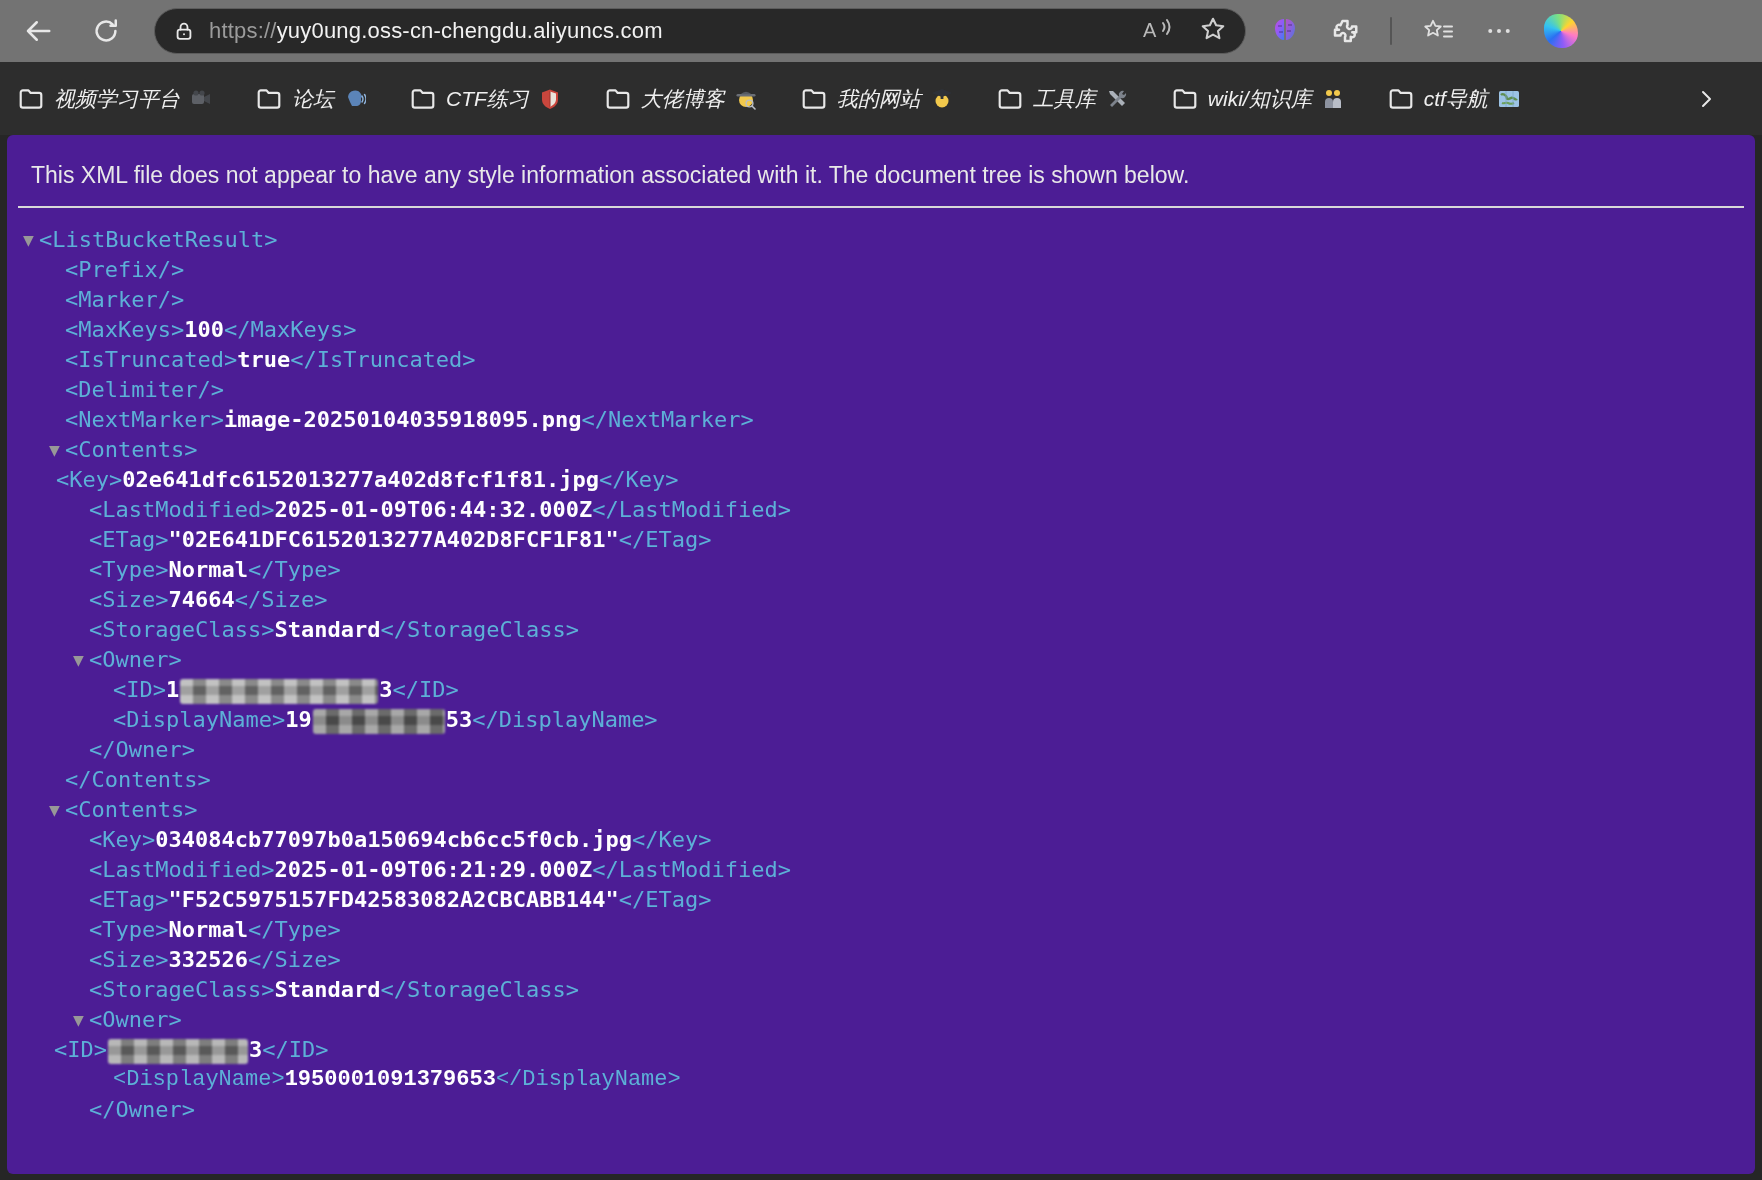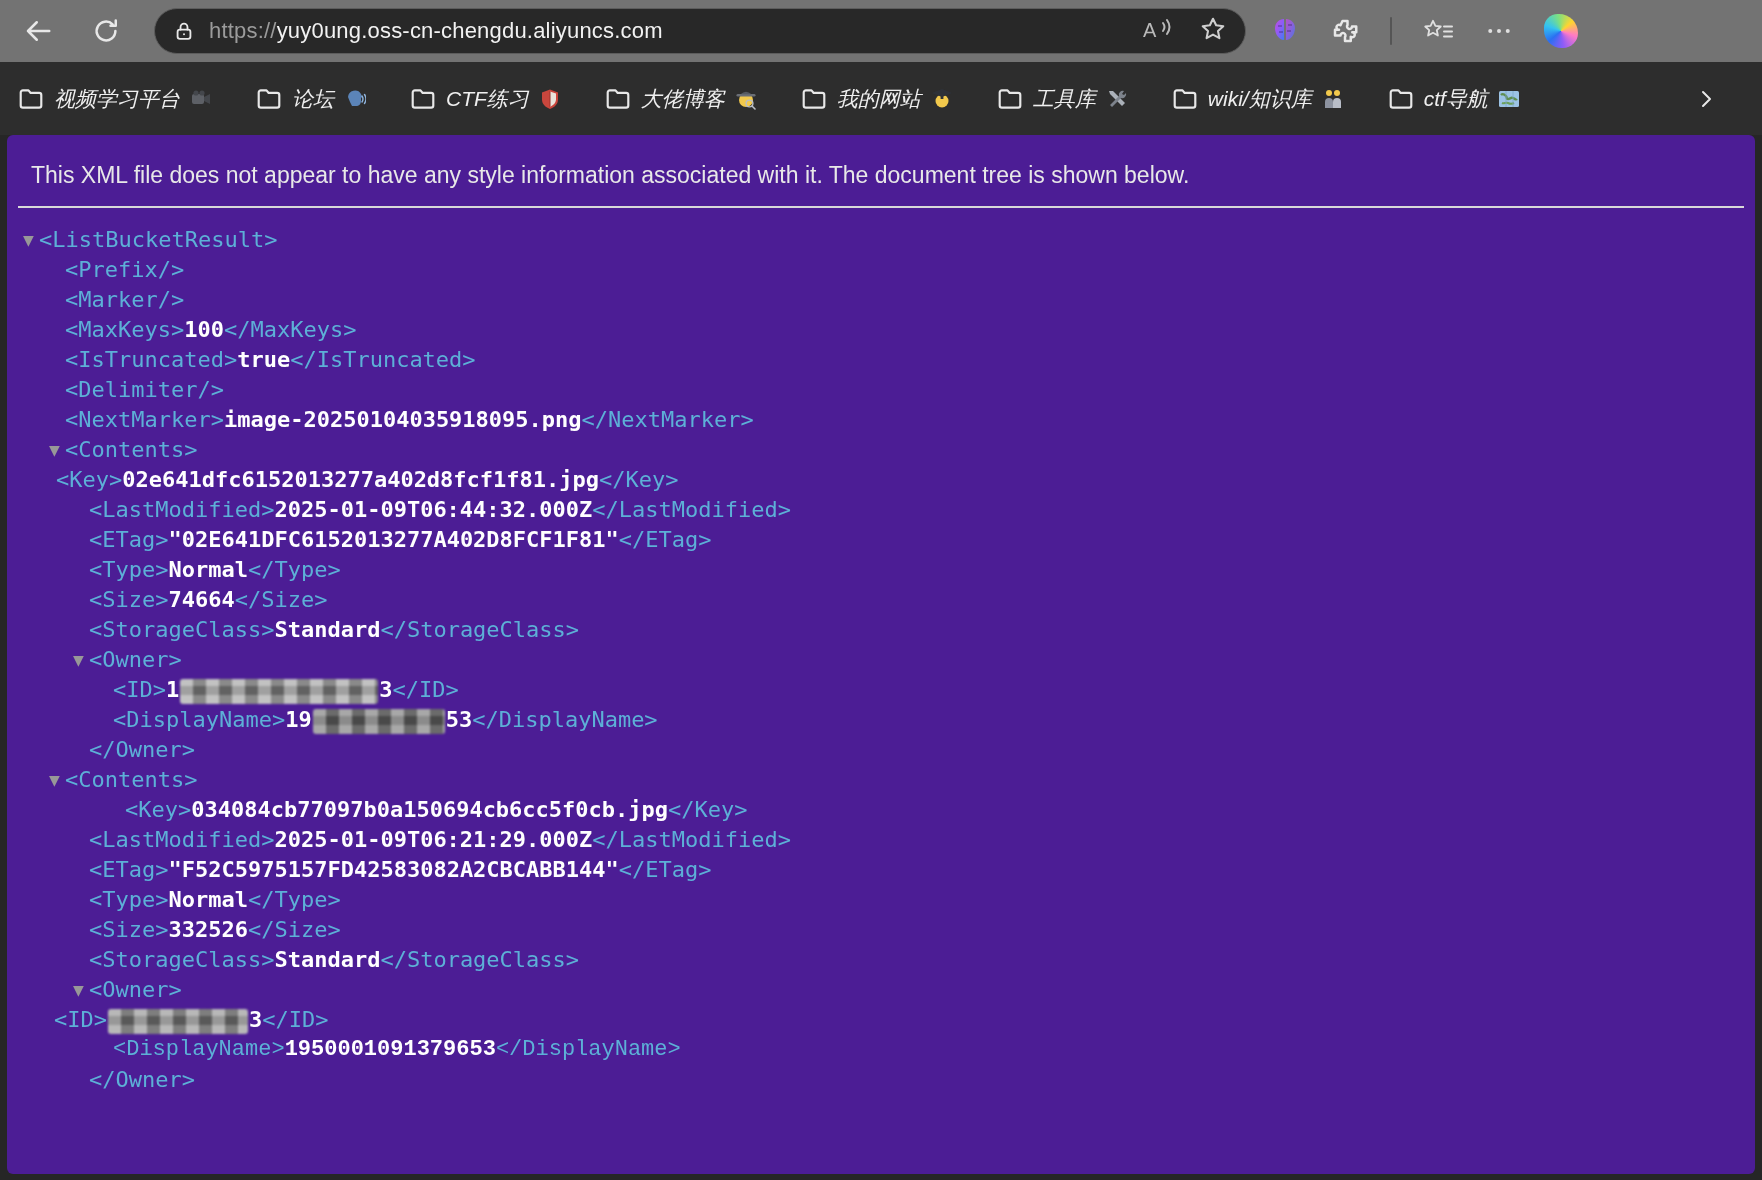--- a/index.html
+++ b/index.html
@@ -238,22 +238,23 @@
       <div class="xml-line" style="padding-left: 49px;"><span class="tag">&lt;Key&gt;</span><span class="val">02e641dfc6152013277a402d8fcf1f81.jpg</span><span class="tag">&lt;/Key&gt;</span></div>
       <div class="xml-line" style="padding-left: 82px;"><span class="tag">&lt;LastModified&gt;</span><span class="val">2025-01-09T06:44:32.000Z</span><span class="tag">&lt;/LastModified&gt;</span></div>
       <div class="xml-line" style="padding-left: 82px;"><span class="tag">&lt;ETag&gt;</span><span class="val">"02E641DFC6152013277A402D8FCF1F81"</span><span class="tag">&lt;/ETag&gt;</span></div>
       <div class="xml-line" style="padding-left: 82px;"><span class="tag">&lt;Type&gt;</span><span class="val">Normal</span><span class="tag">&lt;/Type&gt;</span></div>
       <div class="xml-line" style="padding-left: 82px;"><span class="tag">&lt;Size&gt;</span><span class="val">74664</span><span class="tag">&lt;/Size&gt;</span></div>
       <div class="xml-line" style="padding-left: 82px;"><span class="tag">&lt;StorageClass&gt;</span><span class="val">Standard</span><span class="tag">&lt;/StorageClass&gt;</span></div>
       <div class="xml-line" style="padding-left: 82px;"><span class="arrow">▼</span><span class="tag">&lt;Owner&gt;</span></div>
       <div class="xml-line" style="padding-left: 106px;"><span class="tag">&lt;ID&gt;</span><span class="val">1</span><span class="blur" style="width: 198px; background-color: rgb(154, 154, 154);"></span><span class="val">3</span><span class="tag">&lt;/ID&gt;</span></div>
       <div class="xml-line" style="padding-left: 106px;"><span class="tag">&lt;DisplayName&gt;</span><span class="val">19</span><span class="blur" style="width: 132px; background-color: rgb(111, 111, 111);"></span><span class="val">53</span><span class="tag">&lt;/DisplayName&gt;</span></div>
       <div class="xml-line" style="padding-left: 82px;"><span class="tag">&lt;/Owner&gt;</span></div>
+      <div class="xml-line" style="padding-left: 58px;"><span class="tag">&lt;/Contents&gt;</span></div>
       <div class="xml-line" style="padding-left: 58px;"><span class="arrow">▼</span><span class="tag">&lt;Contents&gt;</span></div>
-      <div class="xml-line" style="padding-left: 118px;"><span class="tag">&lt;Key&gt;</span><span class="val">034084cb77097b0a150694cb6cc5f0cb.jpg</span><span class="tag">&lt;/Key&gt;</span></div>
+      <div class="xml-line" style="padding-left: 82px;"><span class="tag">&lt;Key&gt;</span><span class="val">034084cb77097b0a150694cb6cc5f0cb.jpg</span><span class="tag">&lt;/Key&gt;</span></div>
       <div class="xml-line" style="padding-left: 82px;"><span class="tag">&lt;LastModified&gt;</span><span class="val">2025-01-09T06:21:29.000Z</span><span class="tag">&lt;/LastModified&gt;</span></div>
       <div class="xml-line" style="padding-left: 82px;"><span class="tag">&lt;ETag&gt;</span><span class="val">"F52C5975157FD42583082A2CBCABB144"</span><span class="tag">&lt;/ETag&gt;</span></div>
       <div class="xml-line" style="padding-left: 82px;"><span class="tag">&lt;Type&gt;</span><span class="val">Normal</span><span class="tag">&lt;/Type&gt;</span></div>
       <div class="xml-line" style="padding-left: 82px;"><span class="tag">&lt;Size&gt;</span><span class="val">332526</span><span class="tag">&lt;/Size&gt;</span></div>
       <div class="xml-line" style="padding-left: 82px;"><span class="tag">&lt;StorageClass&gt;</span><span class="val">Standard</span><span class="tag">&lt;/StorageClass&gt;</span></div>
       <div class="xml-line" style="padding-left: 82px;"><span class="arrow">▼</span><span class="tag">&lt;Owner&gt;</span></div>
       <div class="xml-line" style="padding-left: 47px;"><span class="tag">&lt;ID&gt;</span><span class="blur" style="width: 140px; background-color: rgb(138, 138, 138);"></span><span class="val">3</span><span class="tag">&lt;/ID&gt;</span></div>
       <div class="xml-line" style="padding-left: 106px; font-family: Liberation Mono, monospace;"><span class="tag">&lt;DisplayName&gt;</span><span class="val">1950001091379653</span><span class="tag">&lt;/DisplayName&gt;</span></div>
       <div class="xml-line" style="padding-left: 82px;"><span class="tag">&lt;/Owner&gt;</span></div>
     </div>

